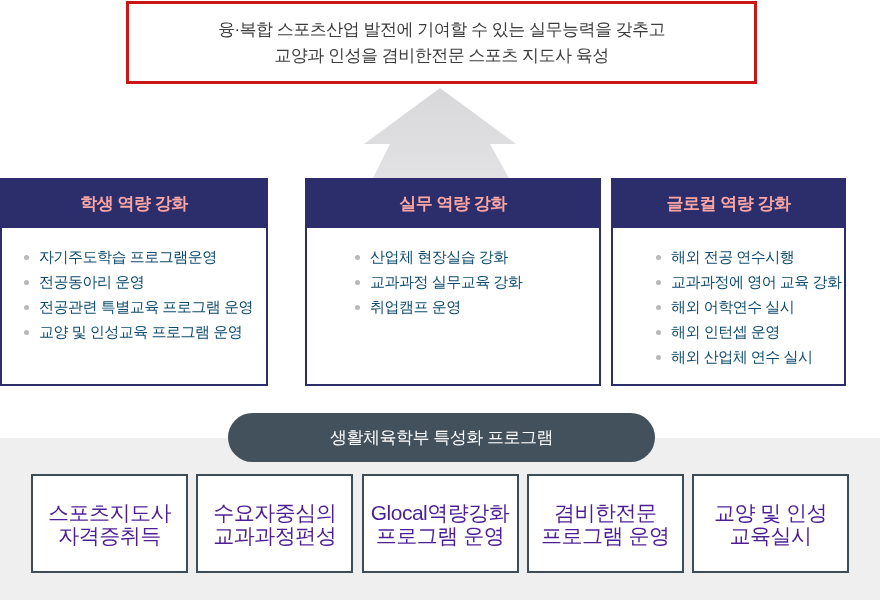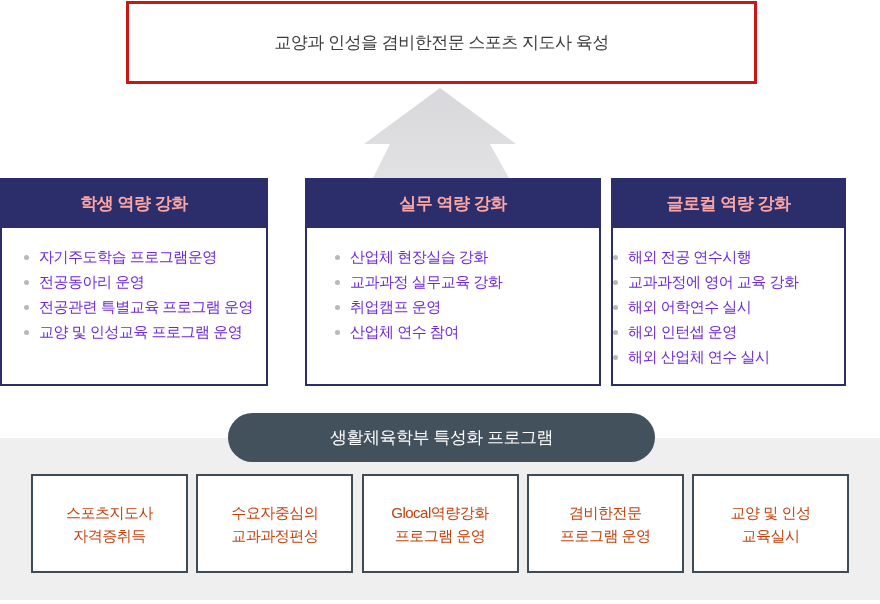--- a/index.html
+++ b/index.html
@@ -27,25 +27,25 @@
   .pillar-header{
     height:50px;background:#2b2e6b;color:#fca5a5;
     display:flex;align-items:center;justify-content:center;
     font-size:17px;font-weight:700;letter-spacing:-0.5px;
   }
   .pillar-body{
     background:#ffffff;border:2px solid #2b2e6b;border-top:none;
     height:158px;box-sizing:border-box;padding-top:17px;
   }
   .pillar.c1 .pillar-body{padding-left:22px;}
-  .pillar.c2 .pillar-body{padding-left:28px;}
-  .pillar.c3 .pillar-body{}
+  .pillar.c2 .pillar-body{padding-left:48px;}
+  .pillar.c3 .pillar-body{padding-left:43px;}
   .pillar-item{
     display:flex;align-items:center;height:25px;
-    color:#6d28d9;font-size:15px;letter-spacing:-0.5px;white-space:nowrap;
+    color:#0c4a6e;font-size:15px;letter-spacing:-0.5px;white-space:nowrap;
   }
   .dot{
     width:5px;height:5px;border-radius:50%;background:#b9b9b9;
     margin-right:10px;flex:0 0 auto;
   }
   
   .band{position:absolute;left:0;top:438px;width:880px;height:162px;background:#efefef;}
   .program-pill{
     position:absolute;left:228px;top:413px;width:427px;height:49px;
     background:#43515d;border-radius:25px;
@@ -56,29 +56,30 @@
     position:absolute;left:31px;top:474px;width:818px;height:99px;
     display:flex;justify-content:space-between;
   }
   .program-box{
     width:157px;height:99px;background:#ffffff;border:2px solid #3e4c58;
     box-sizing:border-box;
     display:flex;flex-direction:column;justify-content:center;align-items:center;
     text-align:center;
   }
   .program-box .bline{
-    color:#c2410c;font-size:15px;line-height:23px;letter-spacing:-0.5px;white-space:nowrap;
+    color:#4c1d95;font-size:21px;line-height:23px;letter-spacing:-0.5px;white-space:nowrap;
   }
 </style>
 </head>
 <body>
 
 <div class="stage">
 
   <div class="goal-box">
+    <div class="goal-line">융·복합 스포츠산업 발전에 기여할 수 있는 실무능력을 갖추고</div>
     <div class="goal-line">교양과 인성을 겸비한전문 스포츠 지도사 육성</div>
   </div>
 
   <div class="arrow-wrap">
     <svg width="204" height="92" viewBox="0 0 204 92" xmlns="http://www.w3.org/2000/svg">
       <defs>
         <linearGradient id="ag" x1="0" y1="0" x2="0" y2="1">
           <stop offset="0" stop-color="#d8d8da"></stop>
           <stop offset="1" stop-color="#e2e2e4"></stop>
         </linearGradient>
@@ -116,24 +117,20 @@
           <span class="dot"></span>
           <span>산업체 현장실습 강화</span>
         </div>
       <div class="pillar-item">
           <span class="dot"></span>
           <span>교과과정 실무교육 강화</span>
         </div>
       <div class="pillar-item">
           <span class="dot"></span>
           <span>취업캠프 운영</span>
-        </div>
-      <div class="pillar-item">
-          <span class="dot"></span>
-          <span>산업체 연수 참여</span>
         </div>
     </div>
   </div>
 
   <div class="pillar c3">
     <div class="pillar-header">글로컬 역량 강화</div>
     <div class="pillar-body">
       <div class="pillar-item">
           <span class="dot"></span>
           <span>해외 전공 연수시행</span>

